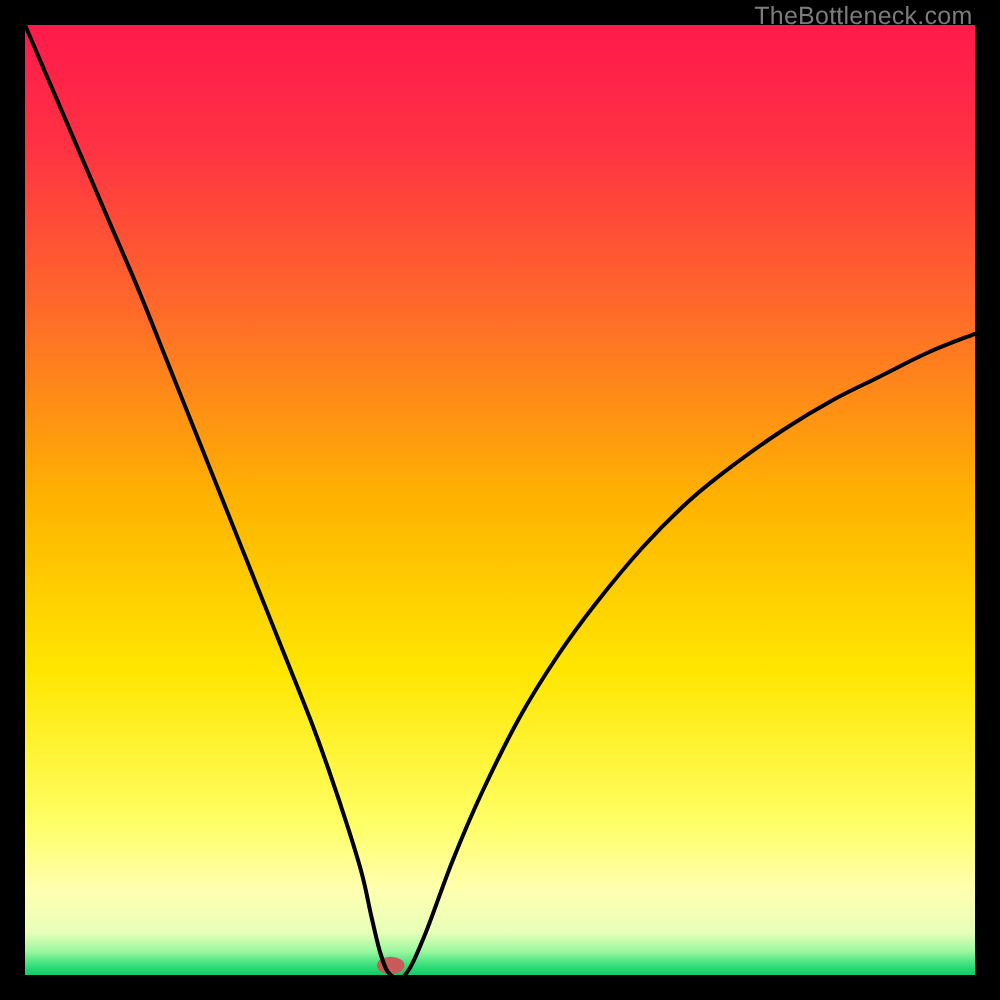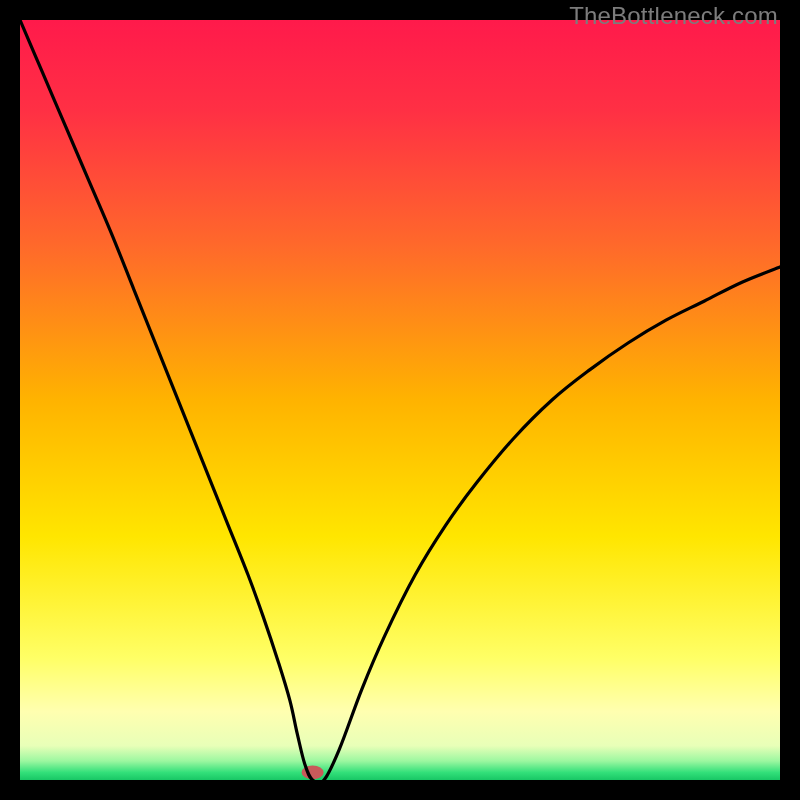--- a/index.html
+++ b/index.html
@@ -24,21 +24,21 @@
     left: 0;
     top: 0;
     width: 760px;
     height: 760px;
   }
   .watermark {
     position: absolute;
     top: 2px;
     right: 22px;
     color: #7c7c7c;
-    font-size: 24px;
+    font-size: 20px;
     font-weight: 500;
     letter-spacing: 0.2px;
   }
   svg { display: block; }
 </style>
 </head>
 <body>
 
 <div class="frame">
   <svg class="plot" viewBox="0 0 760 760">

